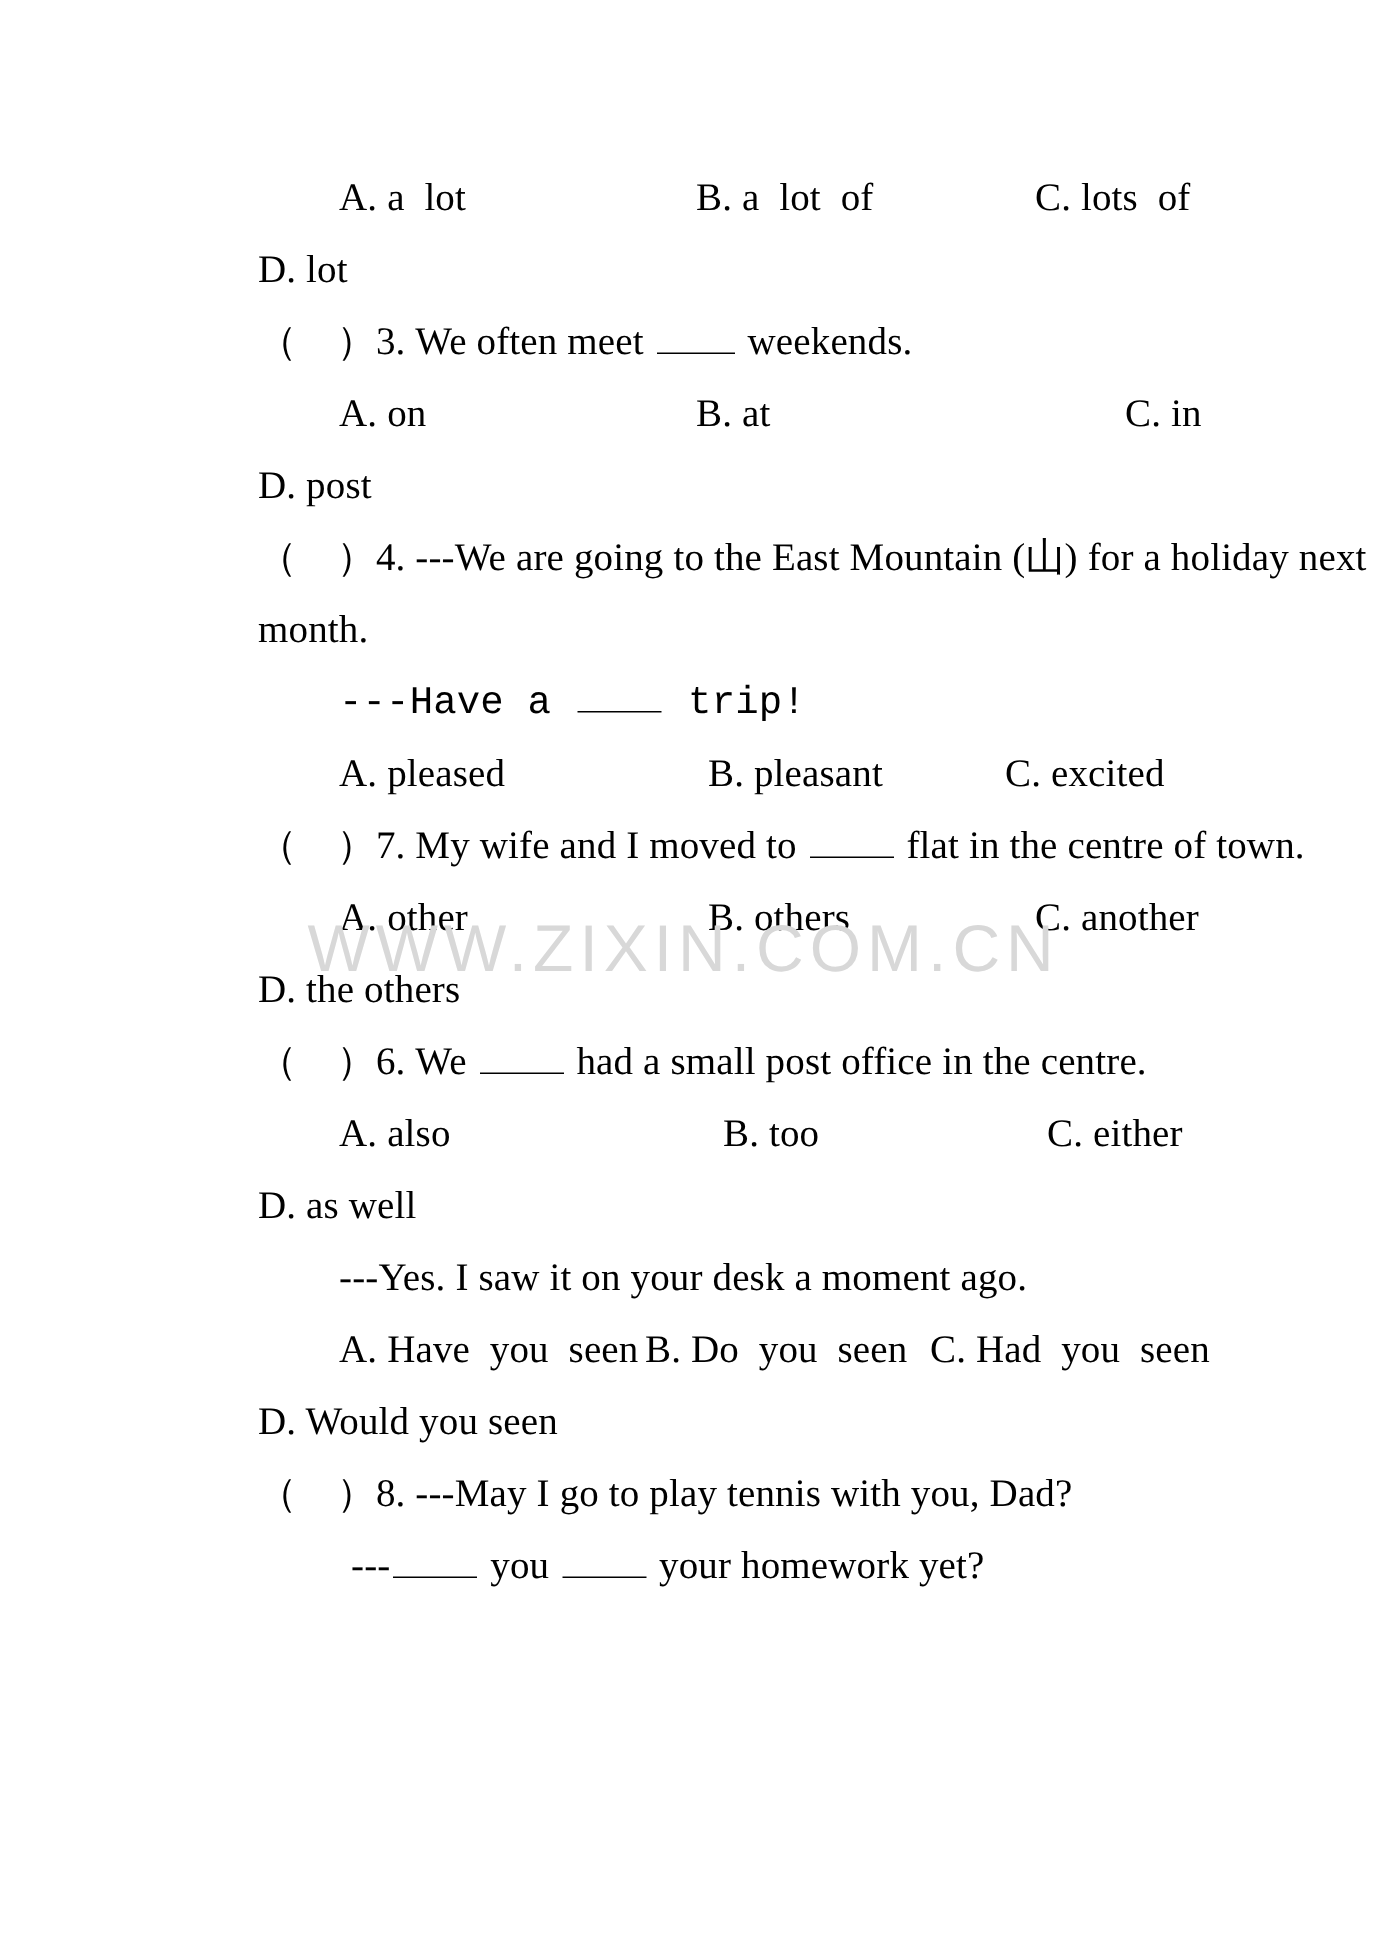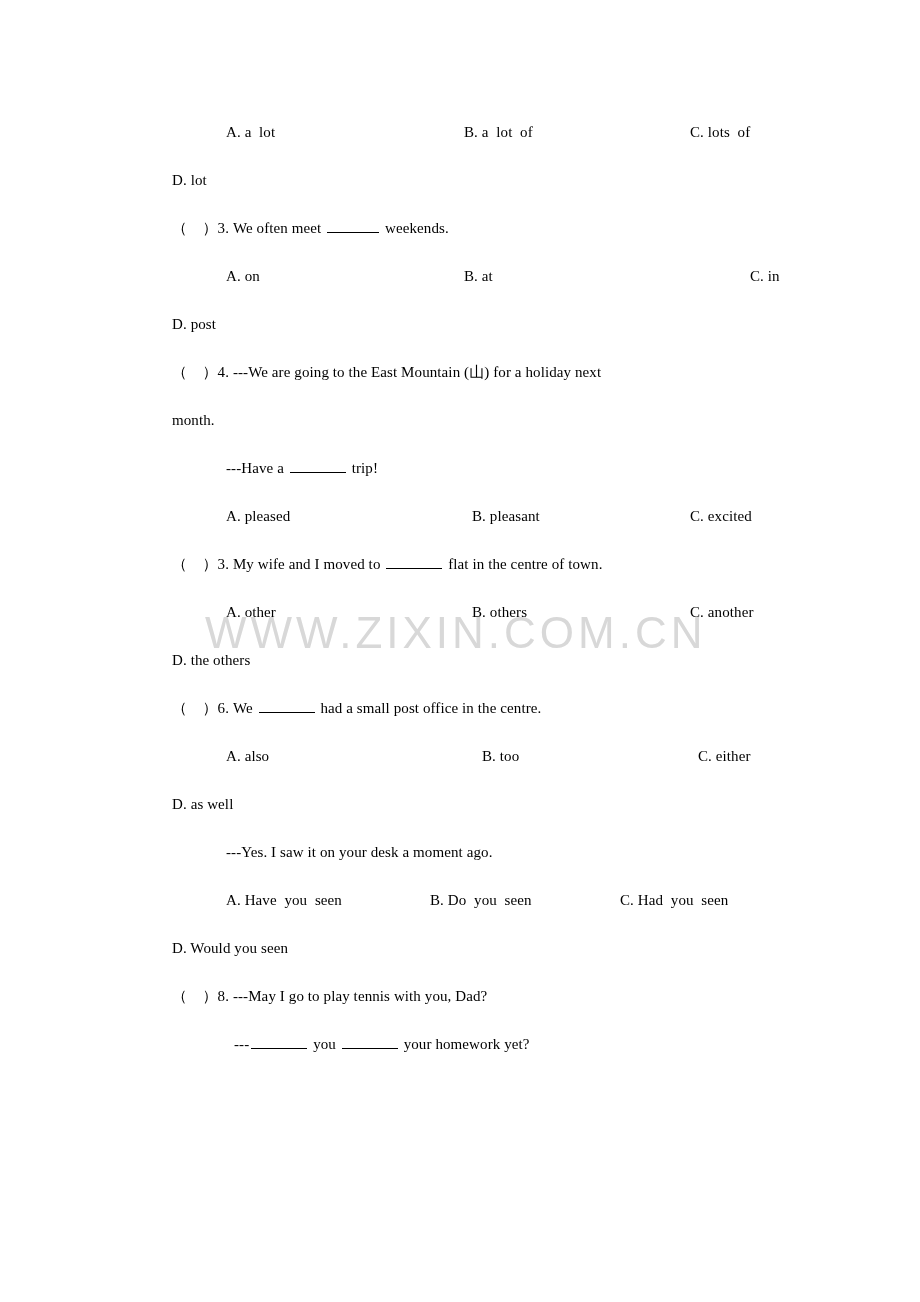--- a/index.html
+++ b/index.html
@@ -17,21 +17,21 @@
     overflow: hidden;
   }
   .content {
     position: absolute;
     left: 172px;
     top: 108px;
     width: 612px;
   }
   .line {
     position: relative;
-    font-size: 15px;
+    font-size: 26px;
     line-height: 48px;
     white-space: pre;
     letter-spacing: 0.1px;
   }
   .opt-row {
     display: block;
     position: relative;
     height: 48px;
   }
   .opt {
@@ -67,23 +67,23 @@
 <div class="page">
   <div class="watermark">WWW.ZIXIN.COM.CN</div>
   <div class="content">
       <div class="line opt-row"><span class="opt" style="left: 54px;"><span>A.</span><span>&nbsp;a  lot</span></span><span class="opt" style="left: 292px;"><span>B.</span><span>&nbsp;a  lot  of</span></span><span class="opt" style="left: 518px;"><span>C.</span><span>&nbsp;lots  of</span></span></div>
       <div class="line">D. lot</div>
       <div class="line"><span class="txt">（    ）3. We often meet </span><span class="blank" style="width: 52px;"></span><span class="txt"> weekends.</span></div>
       <div class="line opt-row"><span class="opt" style="left: 54px; text-align: right;"><span>A.</span><span>&nbsp;on</span></span><span class="opt" style="left: 292px;"><span>B.</span><span>&nbsp;at</span></span><span class="opt" style="left: 546px; margin-left: 32px;"><span>C.</span><span>&nbsp;in</span></span></div>
       <div class="line">D. post</div>
       <div class="line"><span class="txt">（    ）4. ---We are going to the East Mountain (山) for a holiday next</span></div>
       <div class="line">month.</div>
-      <div class="line" style="padding-left: 54px;"><span class="txt">---Have a </span><span class="blank" style="width: 56px;"></span><span class="txt"> trip!</span></div>
-      <div class="line opt-row"><span class="opt" style="left: 54px;"><span>A.</span><span>&nbsp;pleased</span></span><span class="opt" style="left: 300px;"><span>B.</span><span>&nbsp;pleasant</span></span><span class="opt" style="left: 518px;"><span>C.</span><span>&nbsp;excited</span></span></div>
-      <div class="line"><span class="txt">（    ）3. My wife and I moved to </span><span class="blank" style="width: 56px;"></span><span class="txt"> flat in the centre of town.</span></div>
+      <div class="line" style="padding-left: 54px; font-family: Liberation Mono, monospace;"><span class="txt">---Have a </span><span class="blank" style="width: 56px;"></span><span class="txt"> trip!</span></div>
+      <div class="line opt-row"><span class="opt" style="left: 54px;"><span>A.</span><span>&nbsp;pleased</span></span><span class="opt" style="left: 300px;"><span>B.</span><span>&nbsp;pleasant</span></span><span class="opt" style="left: 498px;"><span>C.</span><span>&nbsp;excited</span></span></div>
+      <div class="line"><span class="txt">（    ）7. My wife and I moved to </span><span class="blank" style="width: 56px;"></span><span class="txt"> flat in the centre of town.</span></div>
       <div class="line opt-row"><span class="opt" style="left: 54px;"><span>A.</span><span>&nbsp;other</span></span><span class="opt" style="left: 300px;"><span>B.</span><span>&nbsp;others</span></span><span class="opt" style="left: 518px;"><span>C.</span><span>&nbsp;another</span></span></div>
       <div class="line">D. the others</div>
       <div class="line"><span class="txt">（    ）6. We </span><span class="blank" style="width: 56px;"></span><span class="txt"> had a small post office in the centre.</span></div>
       <div class="line opt-row"><span class="opt" style="left: 54px;"><span>A.</span><span>&nbsp;also</span></span><span class="opt" style="left: 310px;"><span>B.</span><span>&nbsp;too</span></span><span class="opt" style="left: 526px;"><span>C.</span><span>&nbsp;either</span></span></div>
       <div class="line">D. as well</div>
       <div class="line" style="padding-left: 54px;">---Yes. I saw it on your desk a moment ago.</div>
       <div class="line opt-row"><span class="opt" style="left: 54px;"><span>A.</span><span>&nbsp;Have  you  seen</span></span><span class="opt" style="left: 258px; text-align: right;"><span>B.</span><span>&nbsp;Do  you  seen</span></span><span class="opt" style="left: 448px;"><span>C.</span><span>&nbsp;Had  you  seen</span></span></div>
       <div class="line">D. Would you seen</div>
       <div class="line"><span class="txt">（    ）8. ---May I go to play tennis with you, Dad?</span></div>
       <div class="line" style="padding-left: 62px;"><span class="txt">---</span><span class="blank" style="width: 56px;"></span><span class="txt"> you </span><span class="blank" style="width: 56px;"></span><span class="txt"> your homework yet?</span></div>

